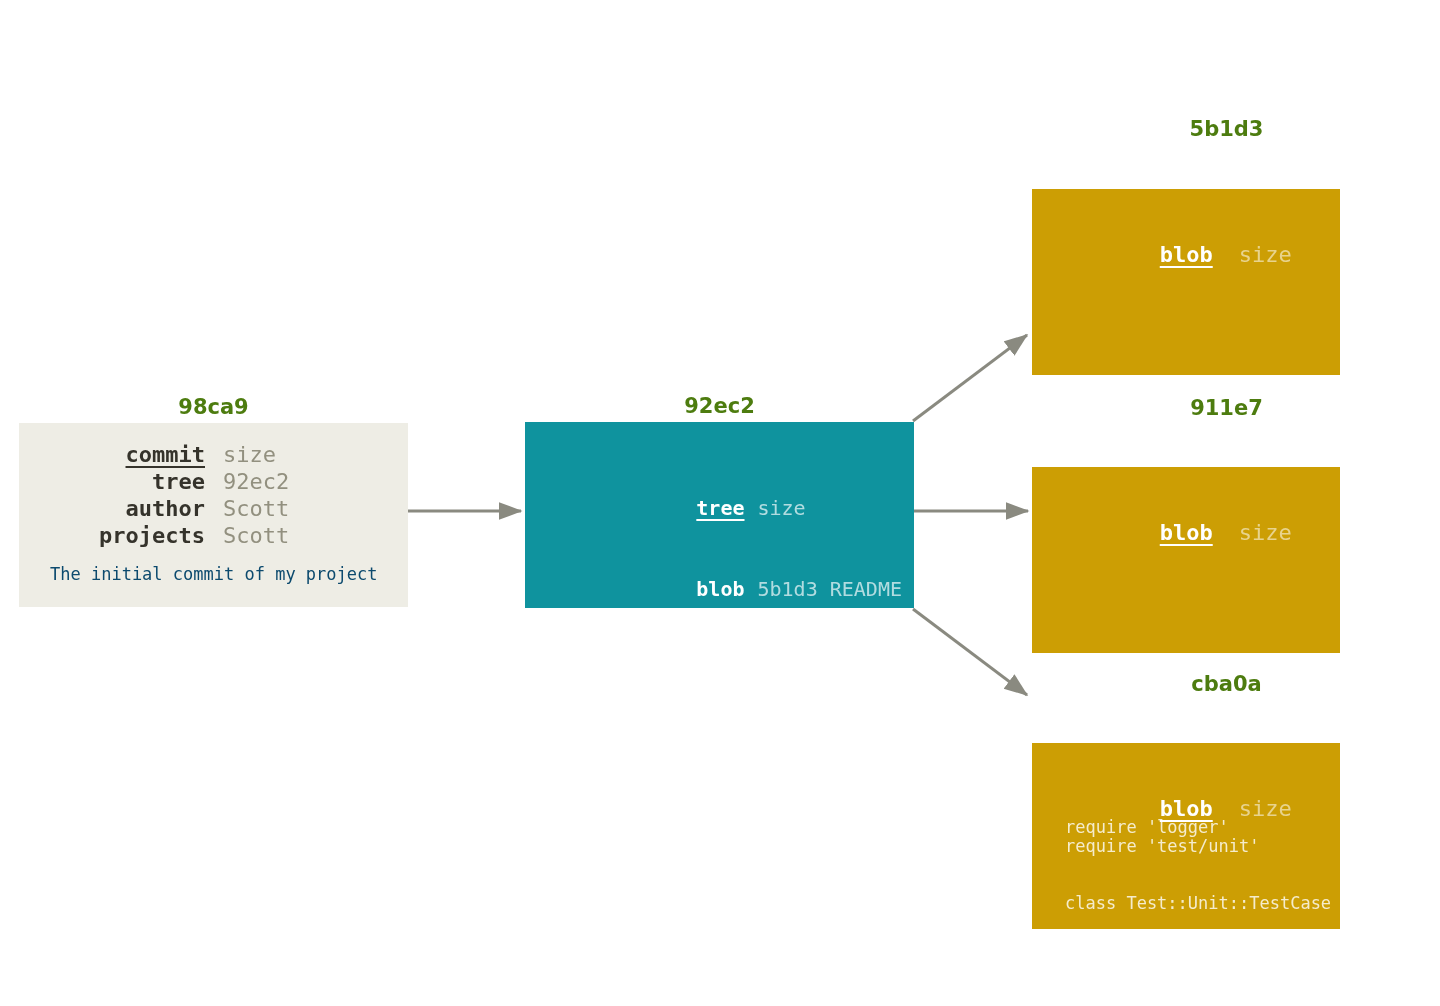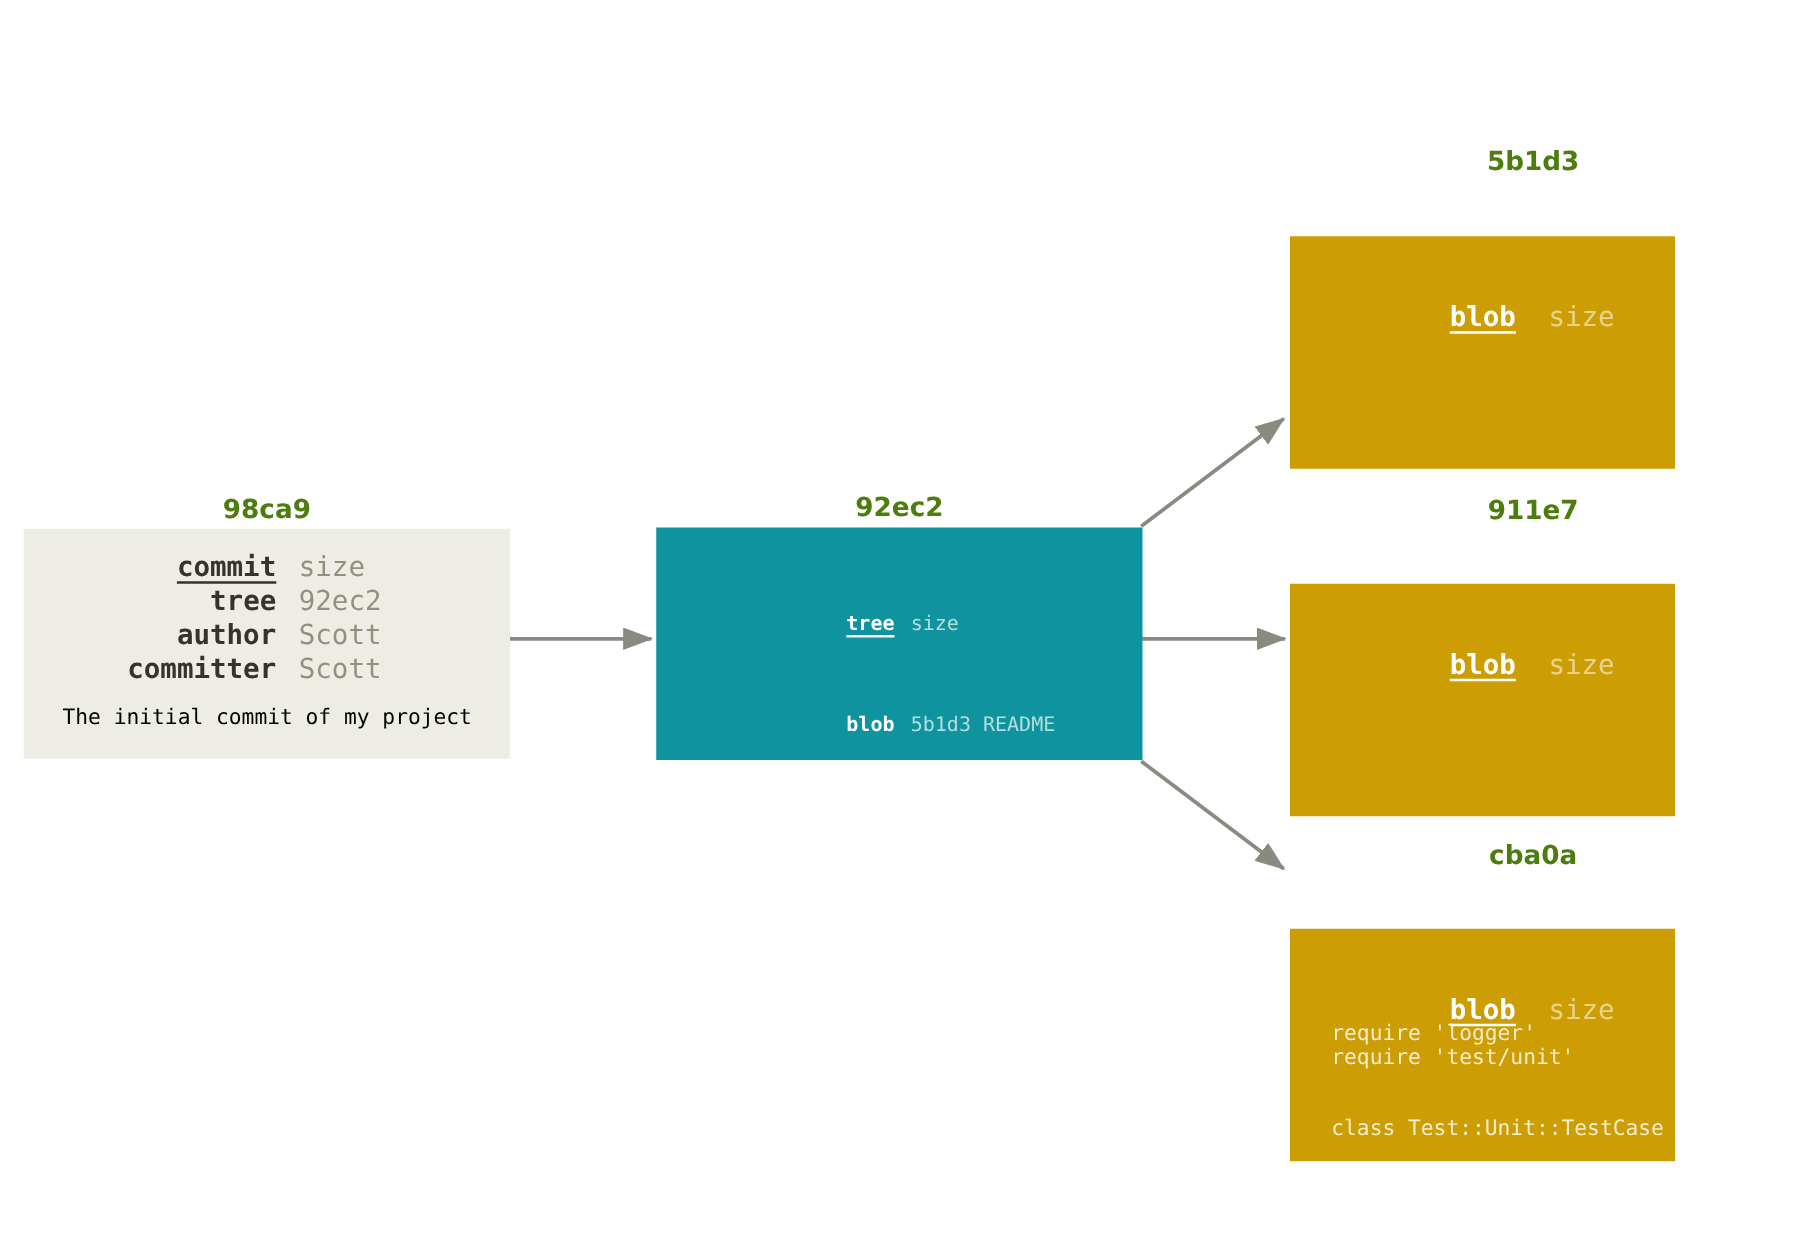--- a/index.html
+++ b/index.html
@@ -30,34 +30,34 @@
   #title-blob3  { left: 1032px; top: 671px; }
 
   .box { position: absolute; overflow: hidden; }
 
   
   .commit-box {
     left: 19px; top: 423px; width: 389px; height: 184px;
     background: #eeede5;
   }
   .commit-rows { padding-top: 18px; font-size: 22px; line-height: 27px; }
-  .crow { display: flex; padding-left: 16px; }
+  .crow { display: flex; }
   .clabel { width: 186px; text-align: right; font-weight: bold; color: #35332b; white-space: pre; }
   .cval { margin-left: 18px; color: #92907f; white-space: pre; }
   .cmsg {
     position: absolute; left: 31px; top: 141px;
-    font-size: 17px; line-height: 20px; color: #000000; white-space: pre;
+    font-size: 17px; line-height: 20px; color: #0c4a6e; white-space: pre;
   }
 
   
   .tree-box {
     left: 525px; top: 422px; width: 389px; height: 186px;
     background: #0f939e;
   }
-  .tree-rows { padding: 36px 0 0 75px; font-size: 16px; line-height: 27px; }
+  .tree-rows { padding: 36px 0 0 75px; font-size: 20px; line-height: 27px; margin-top: 10px; }
   .trow { white-space: pre; }
   .tlabel { font-weight: bold; color: #ffffff; }
   .tval { margin-left: 13px; color: rgba(255,255,255,0.68); }
 
   
   .blob-box { left: 1032px; width: 308px; height: 186px; background: #cc9e04; margin-top: 44px; }
   #blob1 { top: 145px; }
   #blob2 { top: 423px; }
   #blob3 { top: 699px; }
   .blob-header {
@@ -107,21 +107,21 @@
       </div>
       <div class="crow">
         <span class="clabel">tree</span>
         <span class="cval">92ec2</span>
       </div>
       <div class="crow">
         <span class="clabel">author</span>
         <span class="cval">Scott</span>
       </div>
       <div class="crow">
-        <span class="clabel">committer</span>
+        <span class="clabel">projects</span>
         <span class="cval">Scott</span>
       </div>
     </div>
     <div class="cmsg">The initial commit of my project</div>
   </div>
 
   <div class="obj-title" id="title-tree">92ec2</div>
   <div class="box tree-box">
     <div class="tree-rows">
       <div class="trow">

